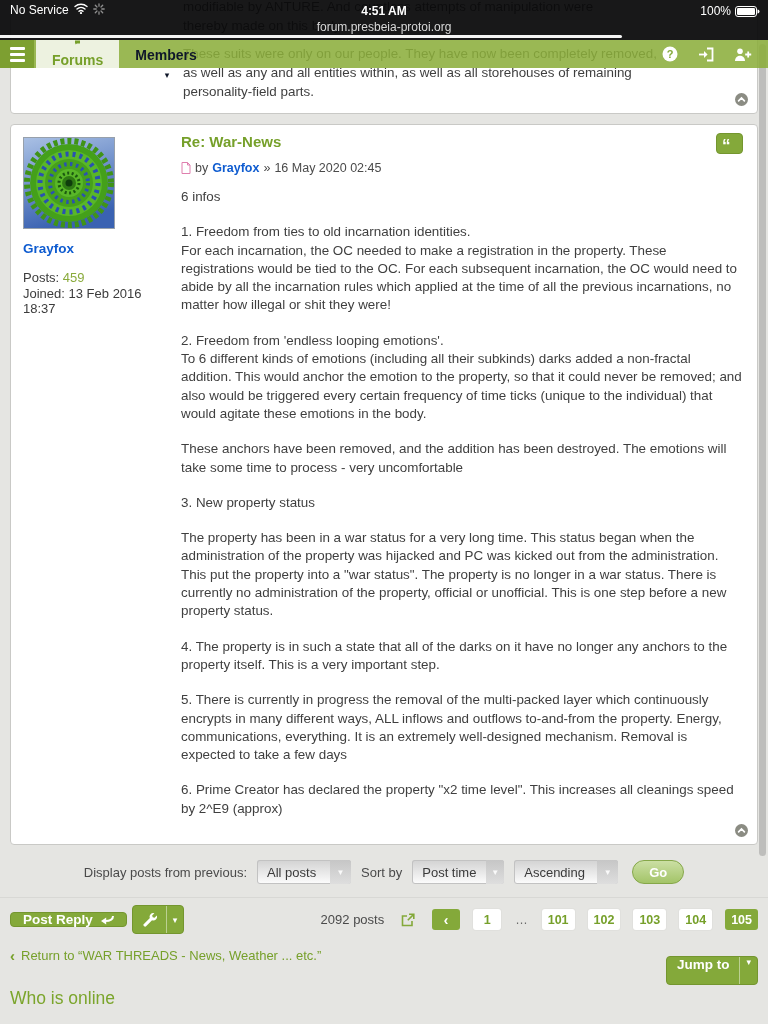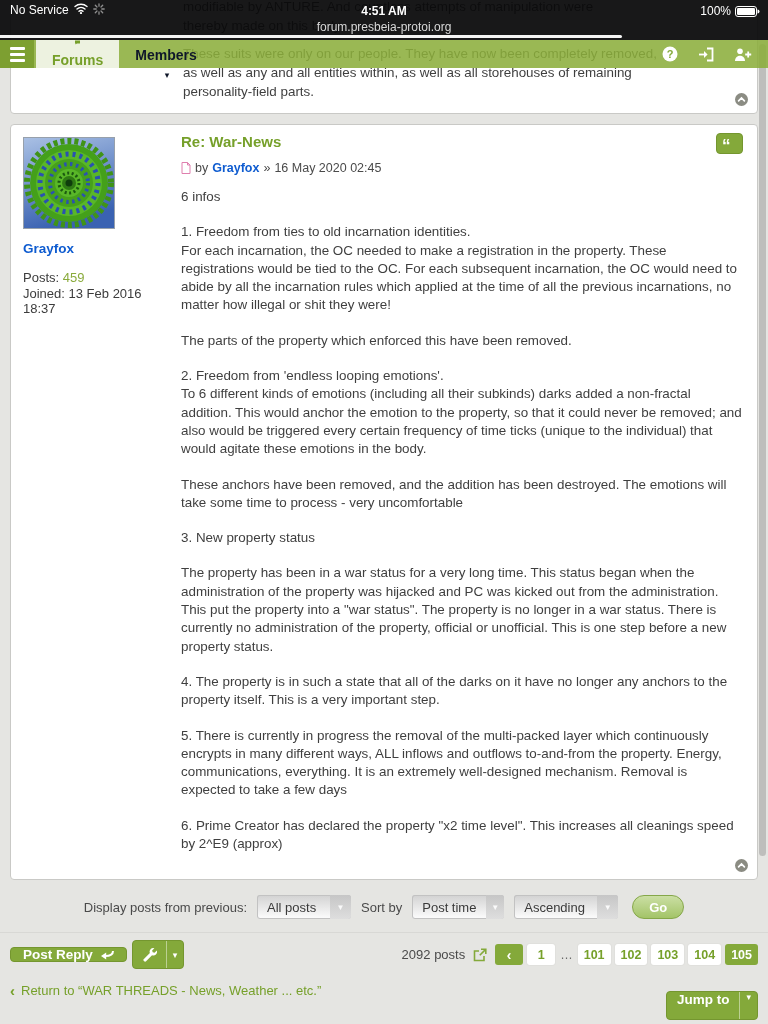--- a/index.html
+++ b/index.html
@@ -60,21 +60,21 @@
   .go-btn{height:24px;min-width:52px;border-radius:12px;border:1px solid #85a749;background:linear-gradient(#cbdfa4,#a3c468);color:#fff;font-weight:bold;font-size:13px;cursor:pointer;margin-left:4px;}
 
   
   .actions-row{margin-top:12px;border-top:1px solid #d8d8d5;padding:7px 10px 0 10px;display:flex;align-items:center;}
   .btn-green{background:#84a93a;border:1px solid #74962f;border-radius:4px;color:#fff;font-weight:bold;font-size:13.5px;cursor:pointer;}
   .post-reply{height:15px;padding:0 12px;display:flex;align-items:center;gap:7px;}
   .tools-btn{height:27px;margin-left:5px;display:flex;align-items:center;padding:0;}
   .tools-main{padding:0 9px;display:flex;align-items:center;cursor:pointer;}
   .tools-sep{width:1px;align-self:stretch;background:rgba(255,255,255,0.45);}
   .tools-caret{padding:0 6px;font-size:9px;cursor:pointer;}
-  .pager{margin-left:auto;display:flex;align-items:center;gap:4px;}
+  .pager{margin-left:auto;display:flex;align-items:center;gap:13px;}
   .posts-count{font-size:13px;color:#4a4a4a;margin-right:4px;}
   .ext-link{line-height:0;cursor:pointer;background:none;border:none;padding:0;margin-right:4px;}
   .pg{display:inline-flex;align-items:center;justify-content:center;min-width:16px;height:21px;padding:0 6px;border-radius:3px;background:#fff;color:#76a02a;font-size:12.5px;font-weight:bold;text-decoration:none;cursor:pointer;box-shadow:0 0 0 1px #e0e0dd;}
   .pg.prev{background:#84a93a;color:#fff;box-shadow:none;font-size:14px;}
   .pg.current{background:#84a93a;color:#fff;box-shadow:none;}
   .pg-ellipsis{color:#6a6a6a;font-size:12.5px;margin:0 1px;}
 
   
   .return-row{position:relative;height:48px;margin-top:6px;padding:0 10px;}
   .return-link{position:absolute;left:10px;top:8px;color:#76a02a;font-size:13px;text-decoration:none;cursor:pointer;display:flex;gap:6px;align-items:center;}
@@ -155,21 +155,20 @@
           </svg>
         <span>by</span>
         <a class="author">Grayfox</a>
         <span>»</span>
         <span>16 May 2020 02:45</span>
       </div>
       <div class="post-body">
         <p>6 infos</p>
         <p>1. Freedom from ties to old incarnation identities.
 For each incarnation, the OC needed to make a registration in the property. These registrations would be tied to the OC. For each subsequent incarnation, the OC would need to abide by all the incarnation rules which applied at the time of all the previous incarnations, no matter how illegal or shit they were!</p>
-        <p>The parts of the property which enforced this have been removed.</p>
         <p>2. Freedom from 'endless looping emotions'.
 To 6 different kinds of emotions (including all their subkinds) darks added a non-fractal addition. This would anchor the emotion to the property, so that it could never be removed; and also would be triggered every certain frequency of time ticks (unique to the individual) that would agitate these emotions in the body.</p>
         <p>These anchors have been removed, and the addition has been destroyed. The emotions will take some time to process - very uncomfortable</p>
         <p>3. New property status</p>
         <p>The property has been in a war status for a very long time. This status began when the administration of the property was hijacked and PC was kicked out from the administration. This put the property into a "war status". The property is no longer in a war status. There is currently no administration of the property, official or unofficial. This is one step before a new property status.</p>
         <p>4. The property is in such a state that all of the darks on it have no longer any anchors to the property itself. This is a very important step.</p>
         <p>5. There is currently in progress the removal of the multi-packed layer which continuously encrypts in many different ways, ALL inflows and outflows to-and-from the property. Energy, communications, everything. It is an extremely well-designed mechanism. Removal is expected to take a few days</p>
         <p>6. Prime Creator has declared the property "x2 time level". This increases all cleanings speed by 2^E9 (approx)</p>
       </div>
     </div>

